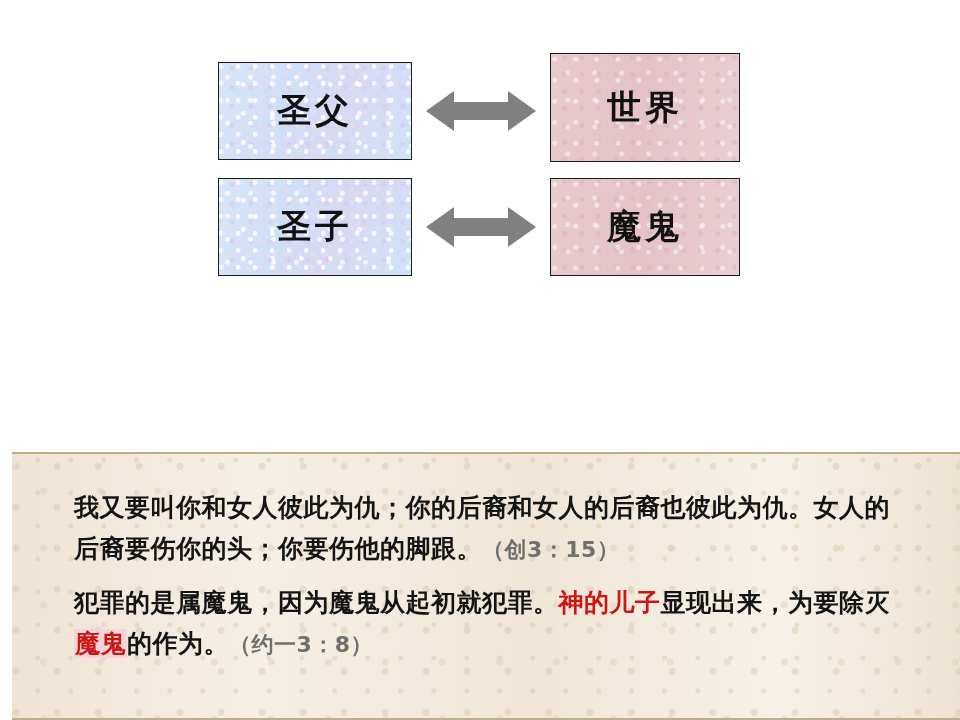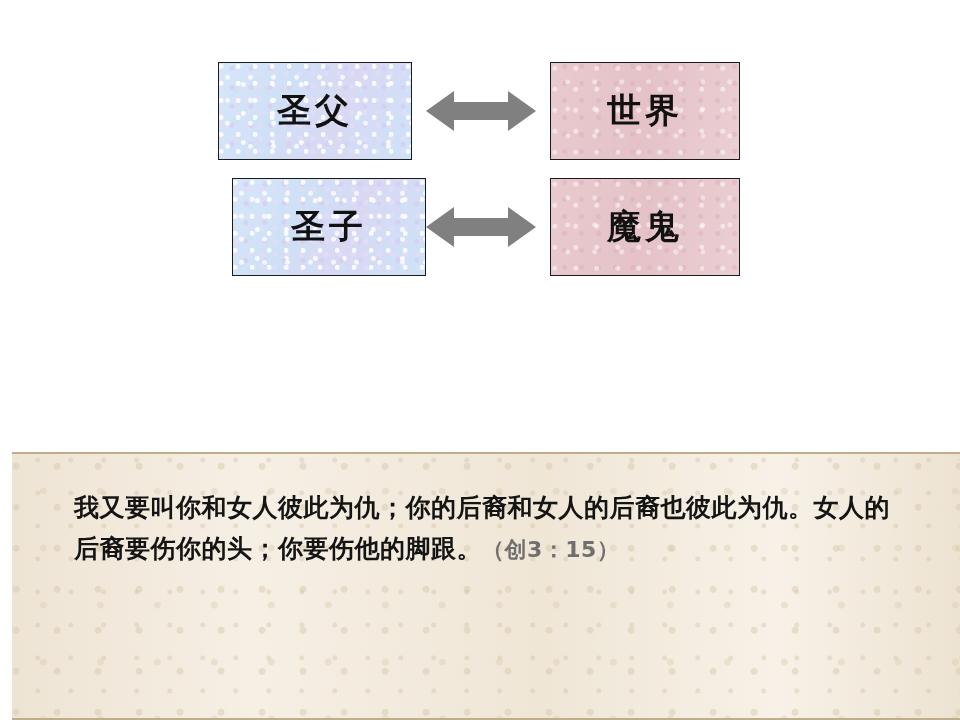--- a/index.html
+++ b/index.html
@@ -113,25 +113,25 @@
 </style>
 </head>
 <body>
 
 <div id="diagram">
 
   <div class="node blue" style="left:218px; top:62px; width:194px; height:98px;">
     <span>圣父</span>
   </div>
 
-  <div class="node pink" style="left:550px; top:62px; width:190px; height:98px;">
+  <div class="node pink" style="left:550px; top:53px; width:190px; height:109px;">
     <span>世界</span>
   </div>
 
-  <div class="node blue" style="left:232px; top:178px; width:194px; height:98px;">
+  <div class="node blue" style="left:218px; top:178px; width:194px; height:98px;">
     <span>圣子</span>
   </div>
 
   <div class="node pink" style="left:550px; top:178px; width:190px; height:98px;">
     <span>魔鬼</span>
   </div>
 
   <svg class="arrow" style="left:426px; top:88px;" width="110" height="46" viewBox="0 0 110 46">
     <polygon points="0,23 28,3 28,14 82,14 82,3 110,23 82,43 82,32 28,32 28,43" fill="#808080"></polygon>
   </svg>
@@ -141,14 +141,17 @@
   </svg>
 
 </div>
 
 <div id="scripture">
 
   <p class="verse">
     <span>我又要叫你和女人彼此为仇；你的后裔和女人的后裔也彼此为仇。女人的后裔要伤你的头；你要伤他的脚跟。</span><span class="ref">（创3：15）</span>
   </p>
 
+  <p class="verse">
+    <span>犯罪的是属魔鬼，因为魔鬼从起初就犯罪。</span><span class="hl">神的儿子</span><span>显现出来，为要除灭</span><span class="hl-box">魔鬼</span><span>的作为。</span><span class="ref">（约一3：8）</span>
+  </p>
 
 </div>
 
 </body></html>

